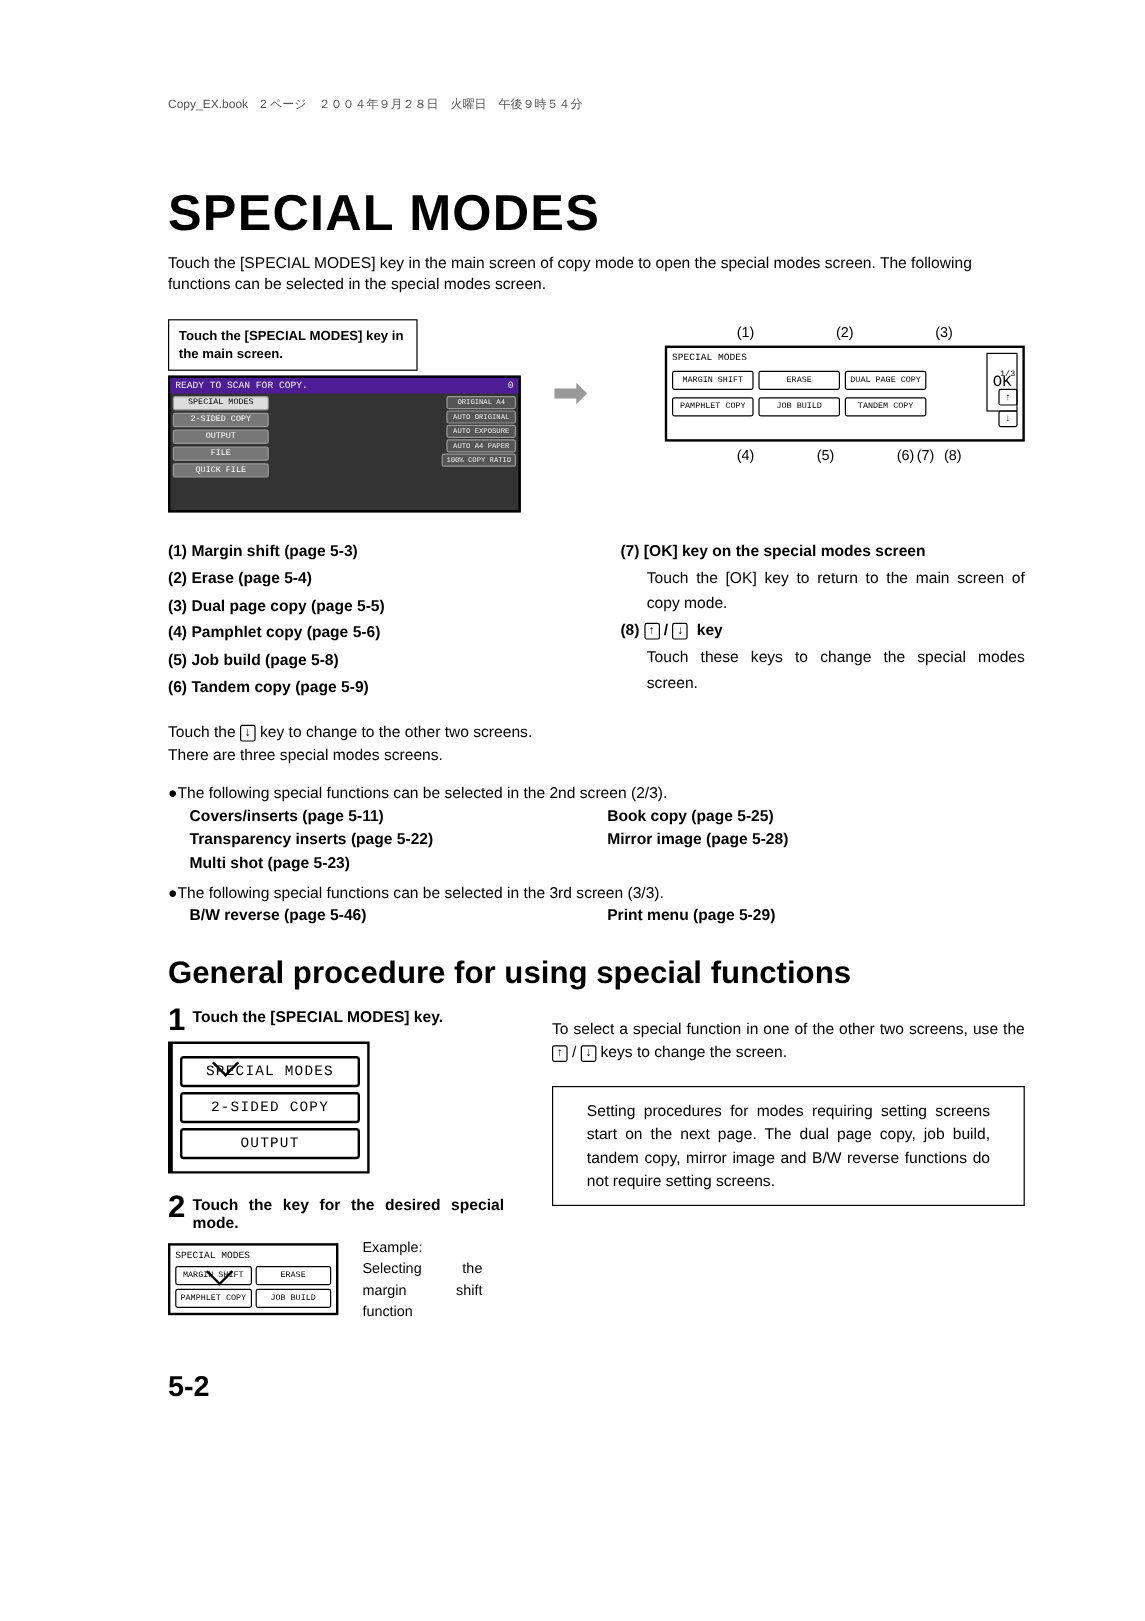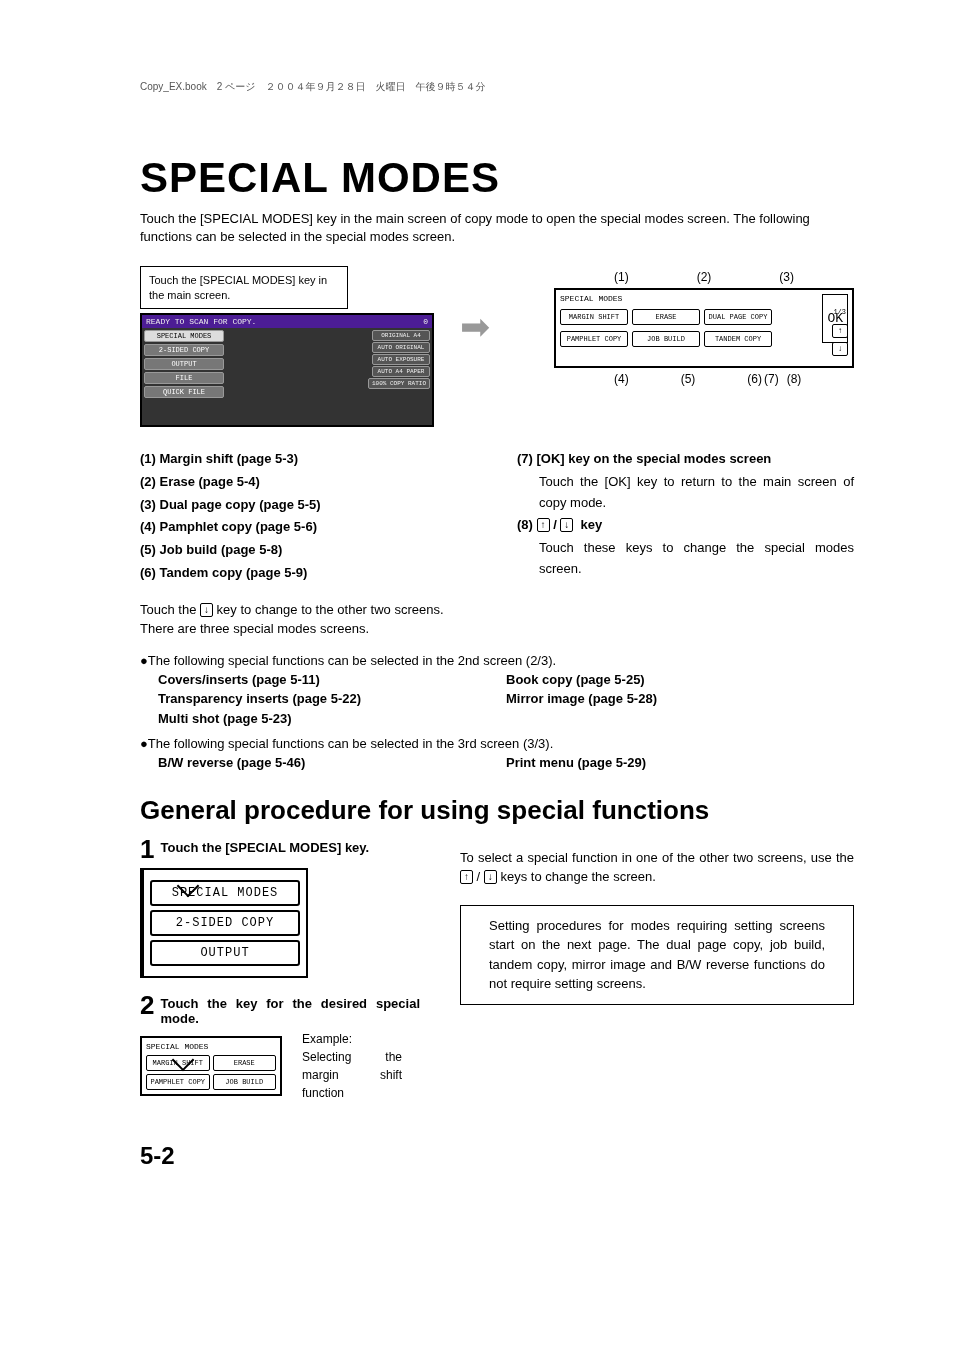--- a/index.html
+++ b/index.html
@@ -37,20 +37,21 @@
     gap: 20px;
     align-items: flex-start;
   }
   .callout {
     border: 1px solid #000;
     font-size: 11px;
     padding: 6px 8px;
     margin-bottom: 4px;
     width: 190px;
     line-height: 1.3;
+    font-weight: bold;
   }
   .screen-small {
     border: 2px solid #000;
     width: 290px;
     height: 110px;
     background: #333;
     position: relative;
   }
   .screen-small .top-bar {
     background: #4c1d95;

